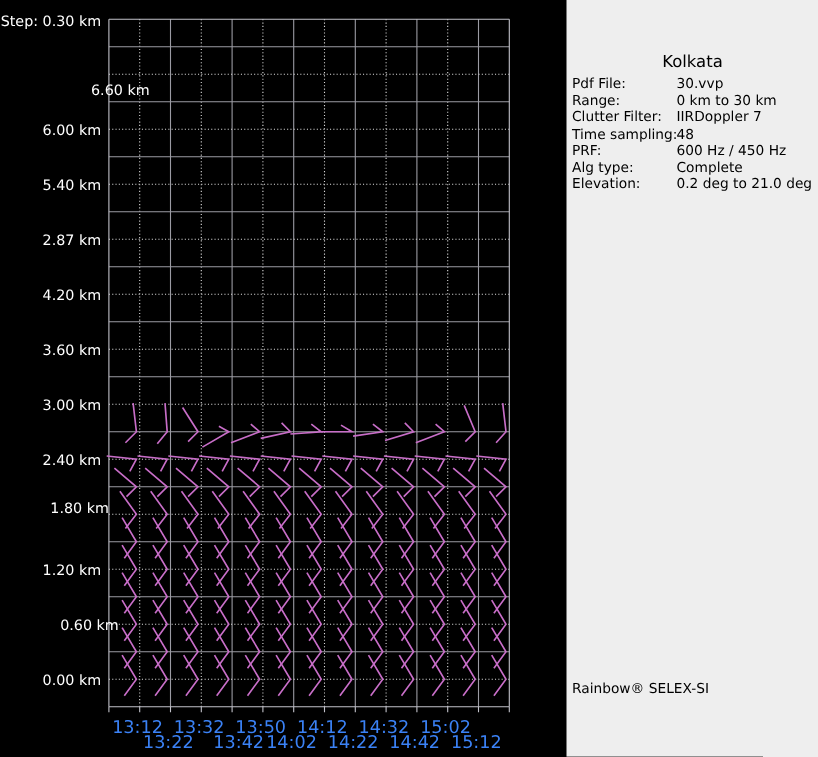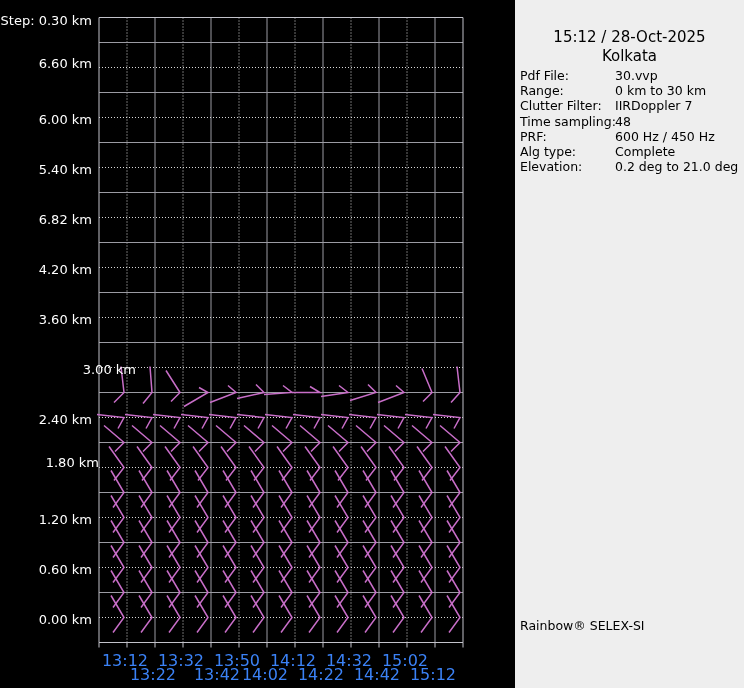--- a/index.html
+++ b/index.html
@@ -222,51 +222,50 @@
           <polyline points="307,595.5 320,617.5 309,632.5" fill="none" stroke="#c86ec8" stroke-width="1.5"></polyline>
           <polyline points="335,595.5 348,617.5 337,632.5" fill="none" stroke="#c86ec8" stroke-width="1.5"></polyline>
           <polyline points="363,595.5 376,617.5 365,632.5" fill="none" stroke="#c86ec8" stroke-width="1.5"></polyline>
           <polyline points="391,595.5 404,617.5 393,632.5" fill="none" stroke="#c86ec8" stroke-width="1.5"></polyline>
           <polyline points="419,595.5 432,617.5 421,632.5" fill="none" stroke="#c86ec8" stroke-width="1.5"></polyline>
           <polyline points="447,595.5 460,617.5 449,632.5" fill="none" stroke="#c86ec8" stroke-width="1.5"></polyline>
         </g>
       </svg>
     <div class="step-label">Step: 0.30 km</div>
     <div id="y-labels">
-        <div class="ylab" style="top: 57px;">6.60 km</div>
+        <div class="ylab" style="top: 76px; margin-left: 44px;">6.60 km</div>
         <div class="ylab" style="top: 112.5px;">6.00 km</div>
         <div class="ylab" style="top: 162.5px;">5.40 km</div>
-        <div class="ylab" style="top: 212.5px;">6.82 km</div>
+        <div class="ylab" style="top: 212.5px;">2.87 km</div>
         <div class="ylab" style="top: 262.5px;">4.20 km</div>
         <div class="ylab" style="top: 312.5px;">3.60 km</div>
-        <div class="ylab" style="top: 362.5px; margin-left: 44px;">3.00 km</div>
+        <div class="ylab" style="top: 362.5px;">3.00 km</div>
         <div class="ylab" style="top: 412.5px;">2.40 km</div>
         <div class="ylab" style="top: 456px; padding-left: 7px;">1.80 km</div>
         <div class="ylab" style="top: 512.5px;">1.20 km</div>
-        <div class="ylab" style="top: 562.5px;">0.60 km</div>
+        <div class="ylab" style="top: 562.5px; margin-left: 16px;">0.60 km</div>
         <div class="ylab" style="top: 612.5px;">0.00 km</div>
       </div>
     <div id="x-labels">
         <div class="xlab" style="left: 101px; top: 651px;">13:12</div>
         <div class="xlab" style="left: 157px; top: 651px;">13:32</div>
         <div class="xlab" style="left: 213px; top: 651px;">13:50</div>
         <div class="xlab" style="left: 269px; top: 651px;">14:12</div>
         <div class="xlab" style="left: 325px; top: 651px;">14:32</div>
         <div class="xlab" style="left: 381px; top: 651px;">15:02</div>
         <div class="xlab" style="left: 129px; top: 665px;">13:22</div>
         <div class="xlab" style="left: 185px; top: 665px; margin-left: 8px;">13:42</div>
         <div class="xlab" style="left: 241px; top: 665px;">14:02</div>
         <div class="xlab" style="left: 297px; top: 665px;">14:22</div>
         <div class="xlab" style="left: 353px; top: 665px;">14:42</div>
         <div class="xlab" style="left: 409px; top: 665px;">15:12</div>
       </div>
   </div>
 
   <div class="panel">
-    <div class="panel-datetime">15:12 / 28-Oct-2025</div>
     <div class="panel-site">Kolkata</div>
     <div id="info-list">
         <div class="info-row"><span class="info-label">Pdf File:</span><span class="info-value">30.vvp</span></div>
         <div class="info-row"><span class="info-label">Range:</span><span class="info-value">0 km to 30 km</span></div>
         <div class="info-row"><span class="info-label">Clutter Filter:</span><span class="info-value">IIRDoppler 7</span></div>
         <div class="info-row"><span class="info-label">Time sampling:</span><span class="info-value">48</span></div>
         <div class="info-row"><span class="info-label">PRF:</span><span class="info-value">600 Hz / 450 Hz</span></div>
         <div class="info-row"><span class="info-label">Alg type:</span><span class="info-value">Complete</span></div>
         <div class="info-row"><span class="info-label">Elevation:</span><span class="info-value">0.2 deg to 21.0 deg</span></div>
       </div>

